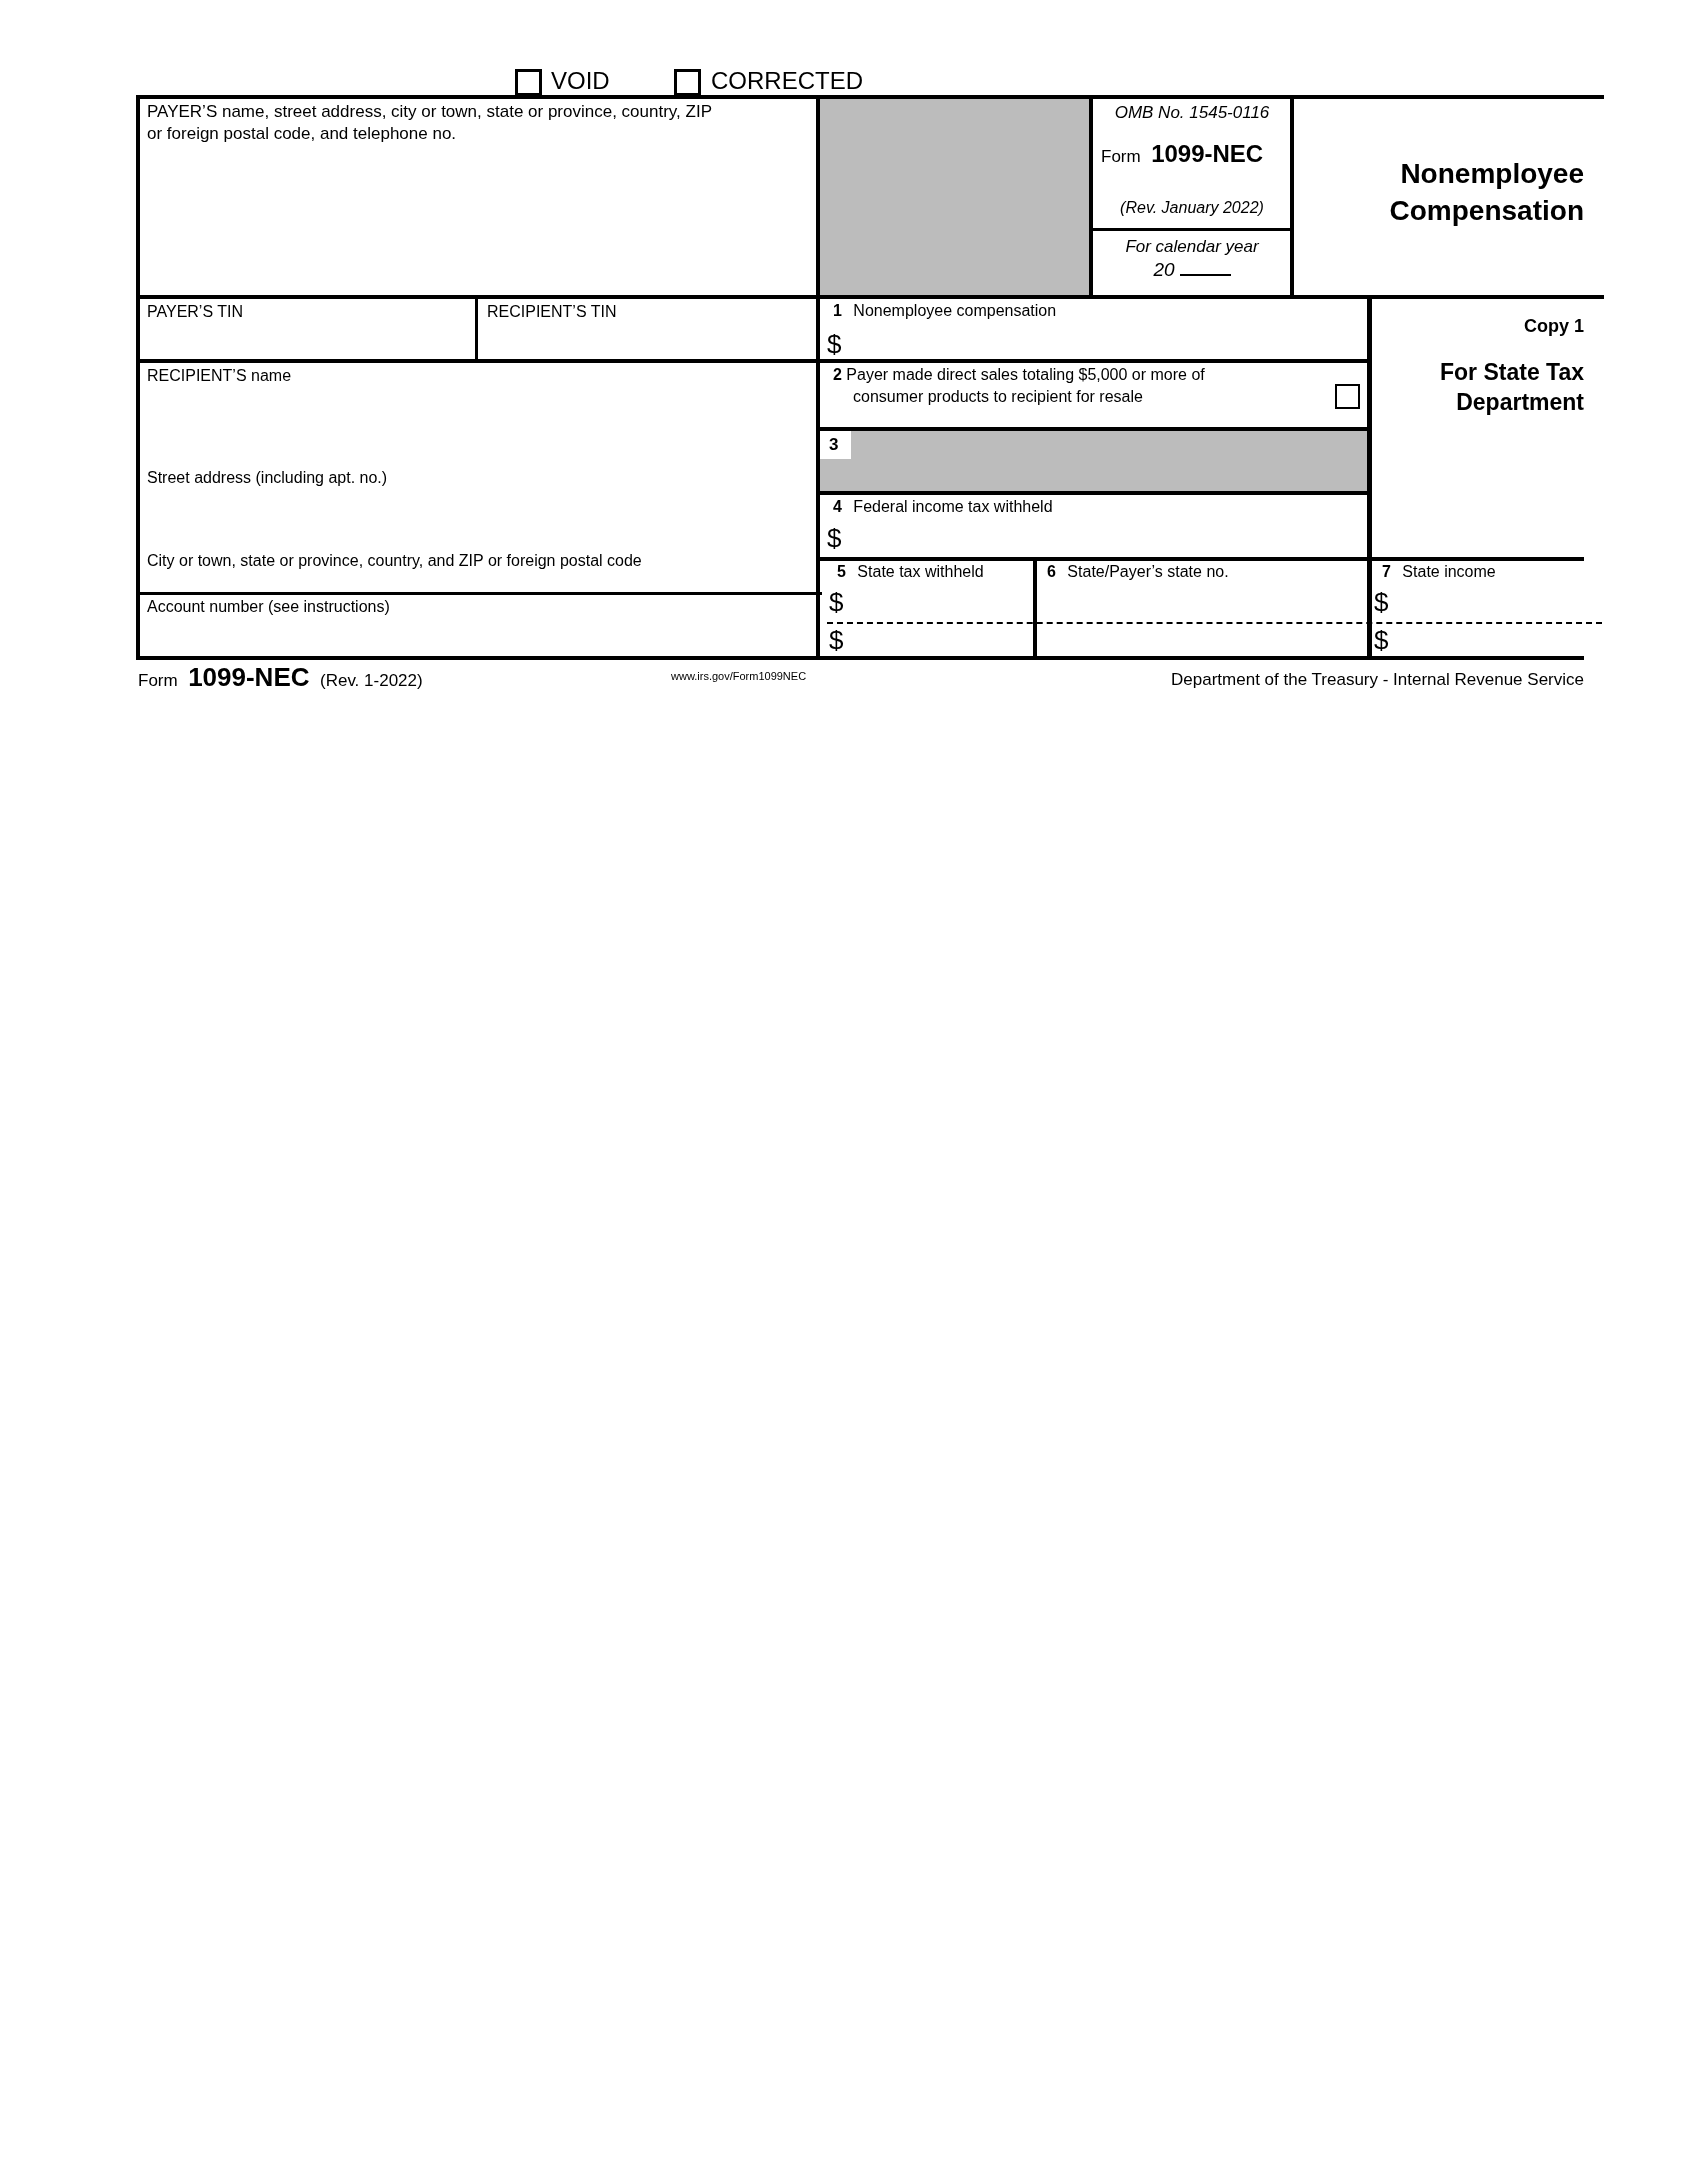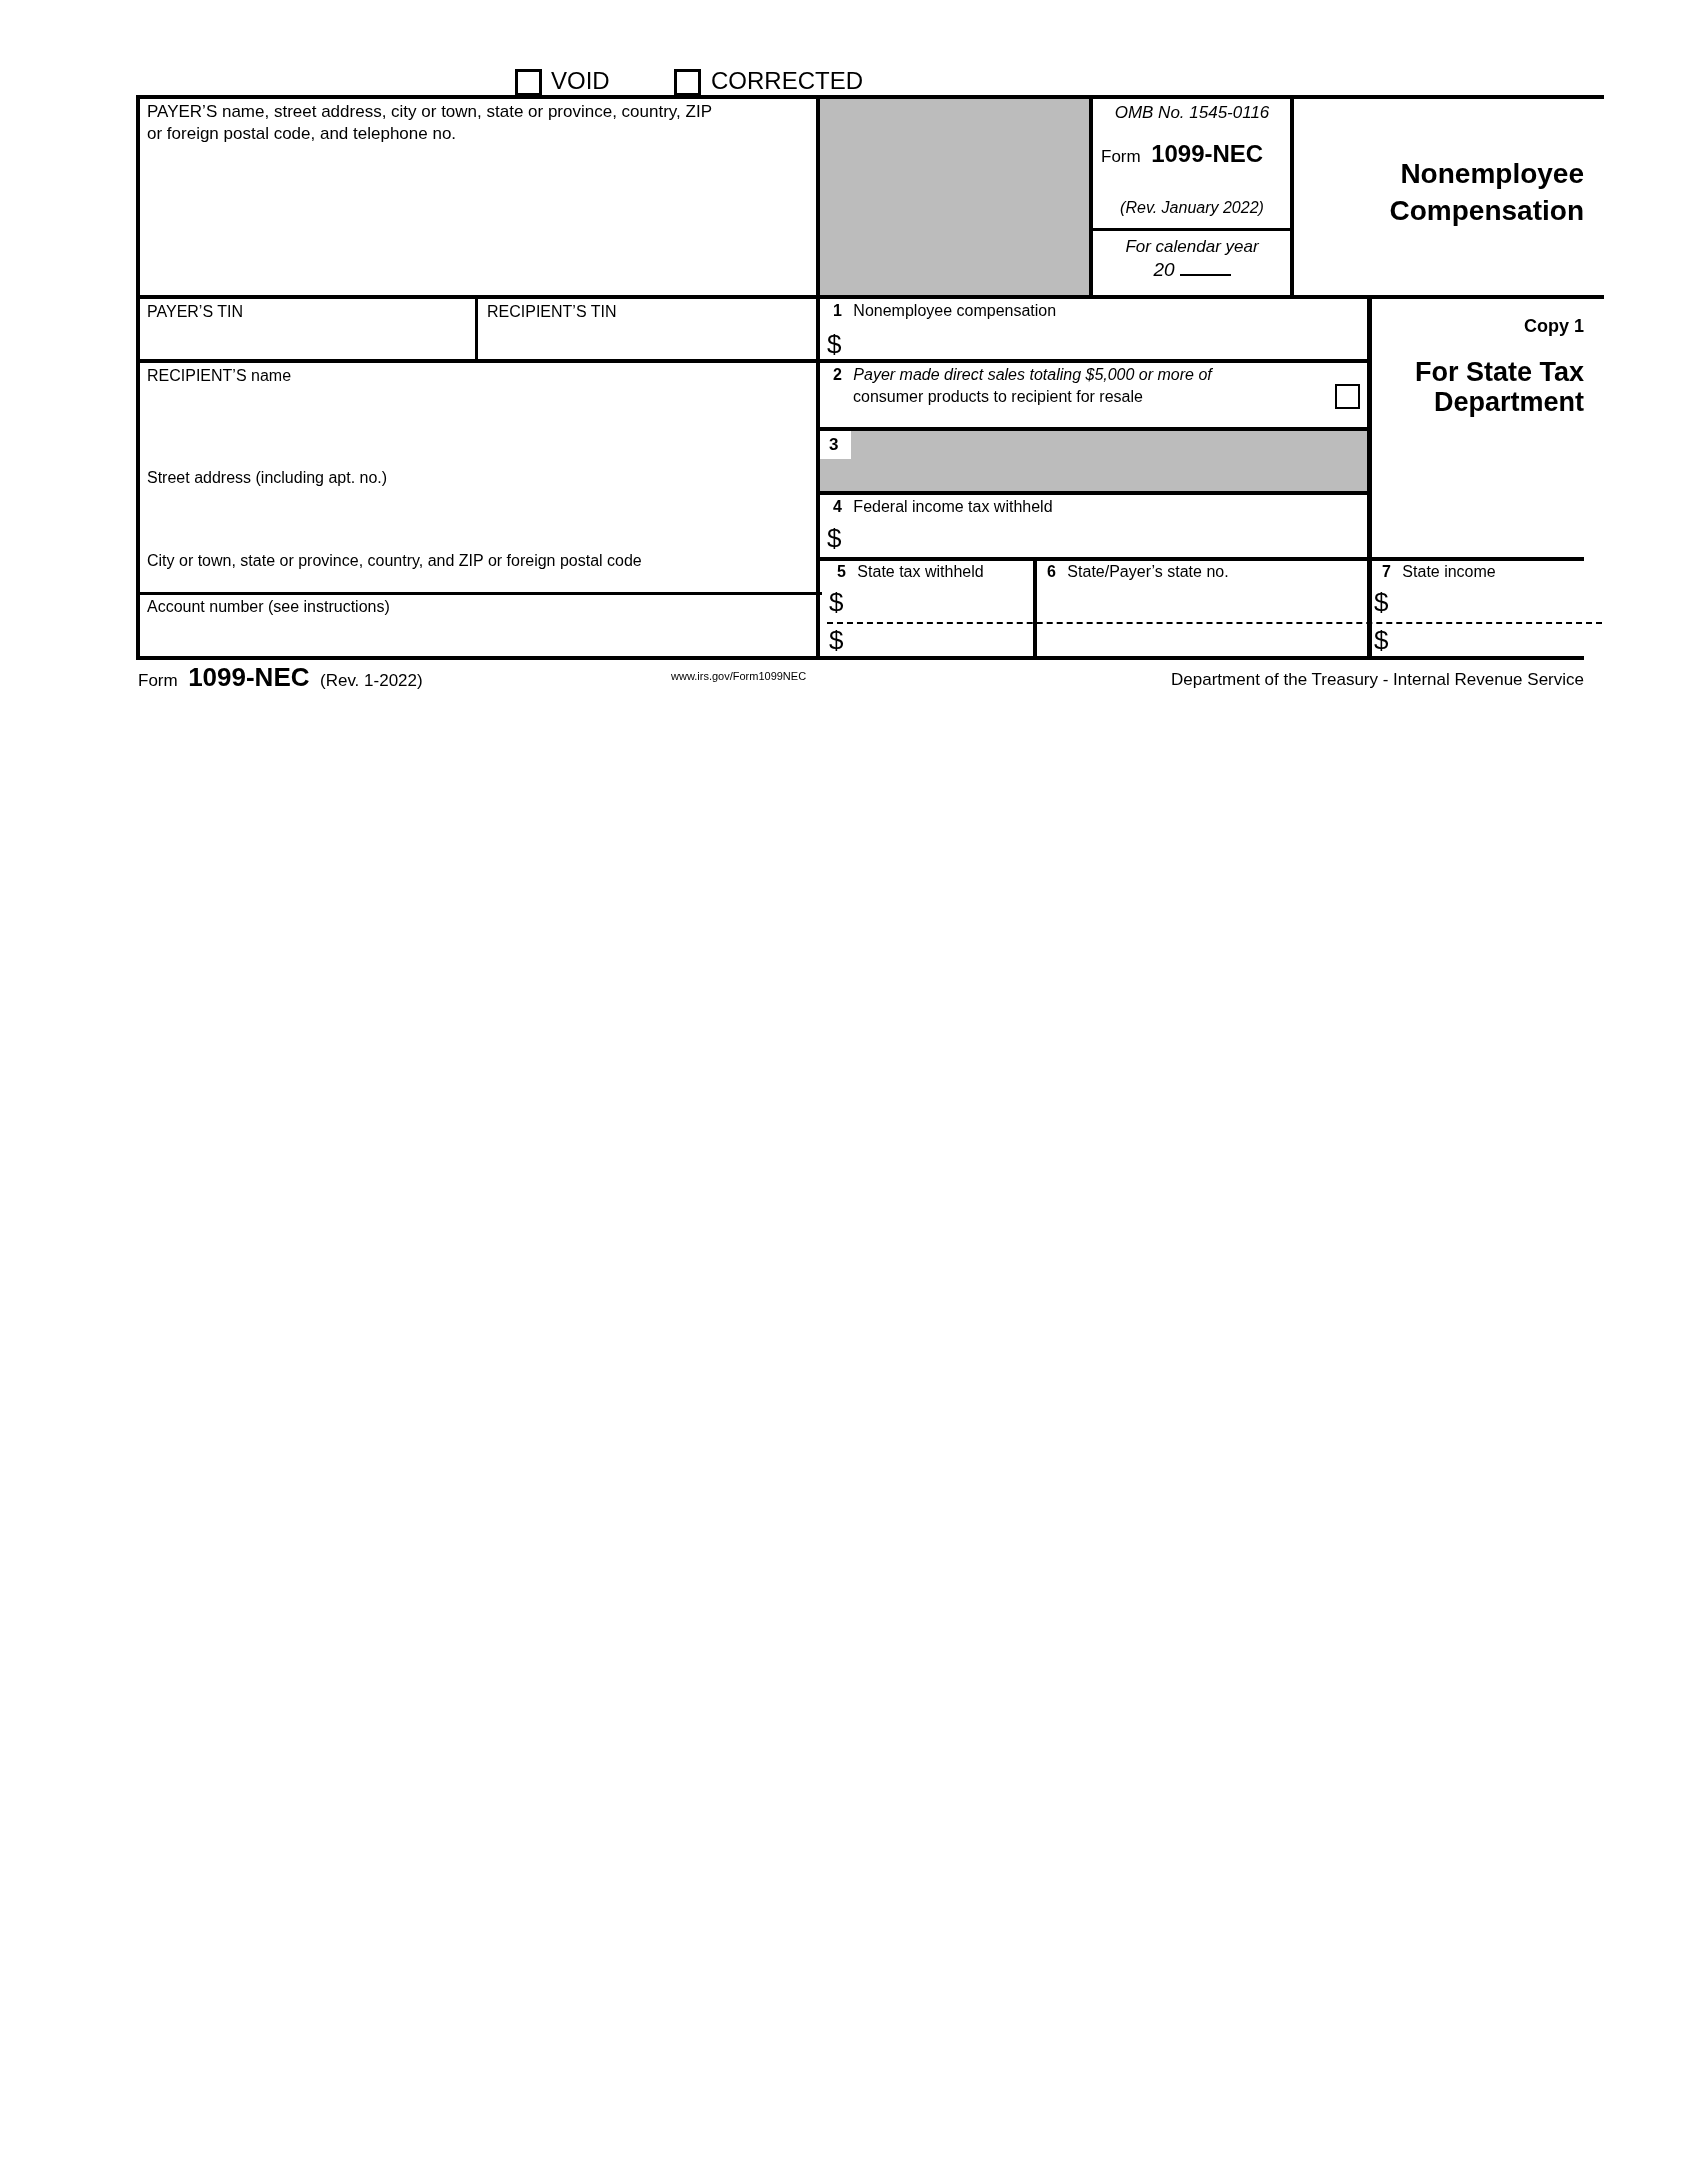--- a/index.html
+++ b/index.html
@@ -11,21 +11,21 @@
   .b{font-weight:bold;}
   .hl,.vl{position:absolute;background:#000;}
   .dash{position:absolute;border-top:2px dashed #000;height:0;}
   .dollar{position:absolute;font-size:26px;line-height:28px;white-space:nowrap;}
   .cbx{position:absolute;background:#fff;border:3px solid #000;width:21px;height:21px;}
   .cbx.small{border-width:2px;width:21px;height:21px;}
   .shade{position:absolute;background:var(--shade,#bcbcbc);}
   .void-txt{position:absolute;font-size:24px;line-height:26px;white-space:nowrap;}
   .title{position:absolute;font-size:28px;line-height:37px;font-weight:bold;text-align:right;white-space:nowrap;}
   .copy{position:absolute;font-size:18px;line-height:30px;font-weight:bold;text-align:right;white-space:nowrap;}
-  .forstate{position:absolute;font-size:27px;line-height:30px;font-weight:bold;text-align:right;white-space:nowrap;}
+  .forstate{position:absolute;font-size:23px;line-height:30px;font-weight:bold;text-align:right;white-space:nowrap;}
   .center{text-align:center;font-style:italic;}
   .input{position:absolute;background:transparent;z-index:5;}
   .year-blank{display:inline-block;width:51px;height:17px;border-bottom:2px solid #000;margin-left:5px;}
   .txt{z-index:3;}
 </style>
 </head>
 <body>
 
 <div class="page">
 
@@ -98,21 +98,21 @@
 
   <div class="abs lbl txt" style="left:147px;top:366px;">RECIPIENT’S name</div>
   <div class="input" style="left:144px;top:388px;width:668px;height:75px;"></div>
   <div class="abs lbl txt" style="left:147px;top:468px;">Street address (including apt. no.)</div>
   <div class="input" style="left:144px;top:491px;width:668px;height:36px;"></div>
   <div class="abs lbl txt" style="left:147px;top:531px;margin-top:20px;">City or town, state or province, country, and ZIP or foreign postal code</div>
   <div class="input" style="left:144px;top:552px;width:668px;height:36px;"></div>
 
   <div class="abs lbl txt" style="left:833px;top:365px;">
     <span class="b">2</span>
-    <span style="margin-left:7px;font-style:italic;">Payer made direct sales totaling $5,000 or more of</span>
+    <span style="">Payer made direct sales totaling $5,000 or more of</span>
   </div>
   <div class="abs lbl txt" style="left:853px;top:387px;">consumer products to recipient for resale</div>
   <div class="cbx small" style="left:1335px;top:384px;"></div>
 
   <div class="abs lbl txt" style="left:833px;top:497px;">
     <span class="b">4</span>
     <span style="margin-left:7px;">Federal income tax withheld</span>
   </div>
   <div class="dollar txt" style="left:827px;top:524px;">$</div>
   <div class="input" style="left:853px;top:523px;width:508px;height:30px;"></div>

